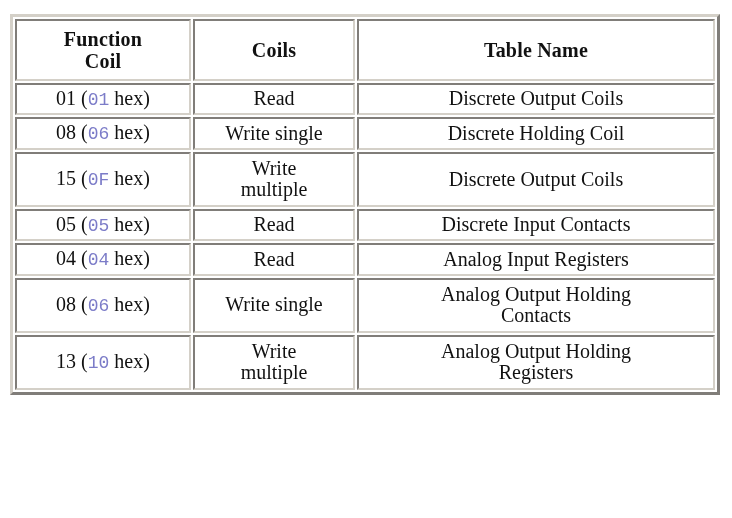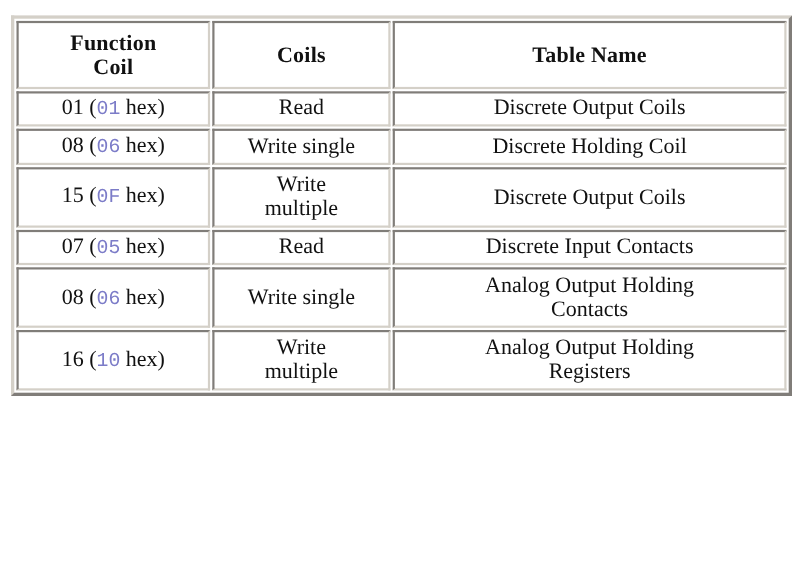--- a/index.html
+++ b/index.html
@@ -110,35 +110,40 @@
         <td><span>Discrete Holding Coil</span></td>
       </tr>
 
       <tr class="row-2line">
         <td><span class="cell-text">15 (</span><span class="hex">0F</span><span class="cell-text"> hex)</span></td>
         <td><span>Write</span><br><span>multiple</span></td>
         <td><span>Discrete Output Coils</span></td>
       </tr>
 
       <tr class="row-1line">
-        <td><span class="cell-text">07 (</span><span class="hex">05</span><span class="cell-text"> hex)</span></td>
+        <td><span class="cell-text">05 (</span><span class="hex">05</span><span class="cell-text"> hex)</span></td>
         <td><span>Read</span></td>
         <td><span>Discrete Input Contacts</span></td>
       </tr>
 
+      <tr class="row-1line">
+        <td><span class="cell-text">04 (</span><span class="hex">04</span><span class="cell-text"> hex)</span></td>
+        <td><span>Read</span></td>
+        <td><span>Analog Input Registers</span></td>
+      </tr>
 
 
       <tr class="row-2line">
         <td><span class="cell-text">08 (</span><span class="hex">06</span><span class="cell-text"> hex)</span></td>
         <td><span>Write single</span></td>
         <td><span>Analog Output Holding</span><br><span>Contacts</span></td>
       </tr>
 
       <tr class="row-2line">
-        <td><span class="cell-text">16 (</span><span class="hex">10</span><span class="cell-text"> hex)</span></td>
+        <td><span class="cell-text">13 (</span><span class="hex">10</span><span class="cell-text"> hex)</span></td>
         <td><span>Write</span><br><span>multiple</span></td>
         <td><span>Analog Output Holding</span><br><span>Registers</span></td>
       </tr>
 
     </tbody>
   </table>
 
 </div>
 
 </body></html>

